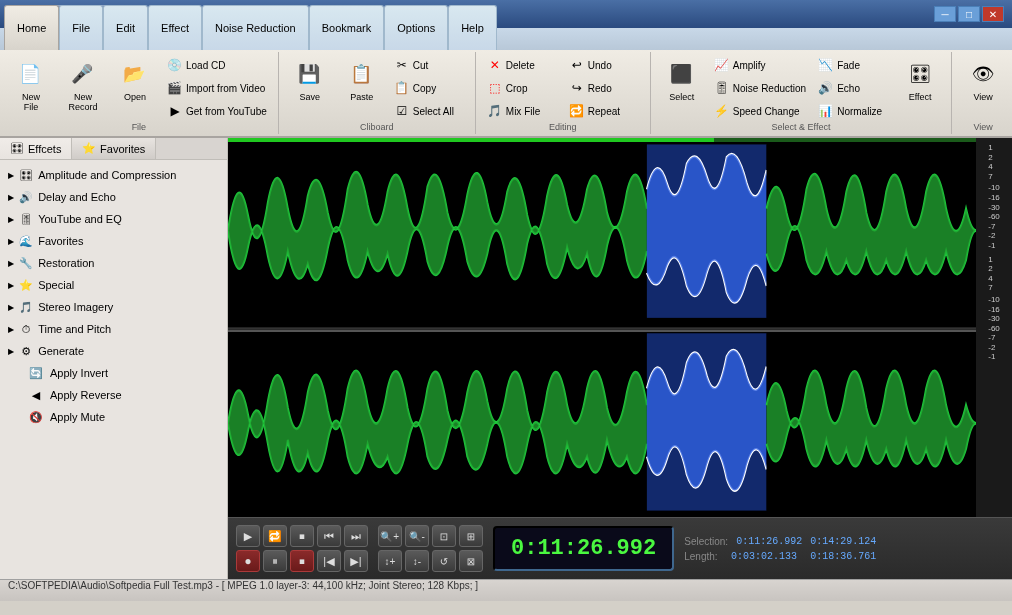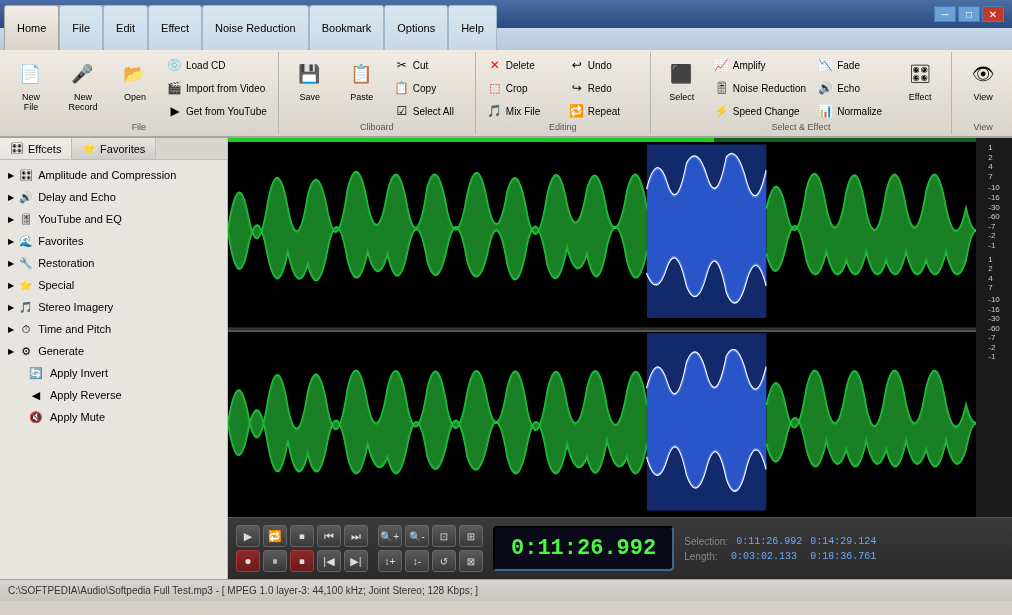--- a/index.html
+++ b/index.html
@@ -218,21 +218,21 @@
     }
     .selection-row { display: flex; gap: 8px; justify-content: space-between; }
     .sel-label { color: #888; }
     .sel-value { color: #6af; font-family: 'Courier New', monospace; }
 
     
     .statusbar {
       background: linear-gradient(to bottom, #d8d4d0, #c8c4c0);
       height: 22px;
       display: flex;
-      align-items: center;
+      align-items: flex-start;
       padding: 0 8px;
       font-size: 10px;
       color: #333;
       border-top: 1px solid #a0a0a0;
     }
 
     
     .ribbon-tabs {
       background: linear-gradient(to bottom, #c8d8e8, #b8c8d8);
       height: 22px;

